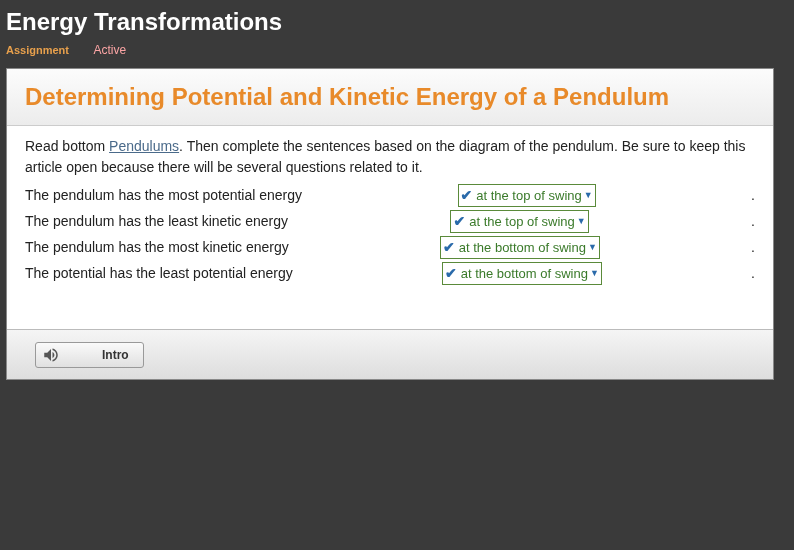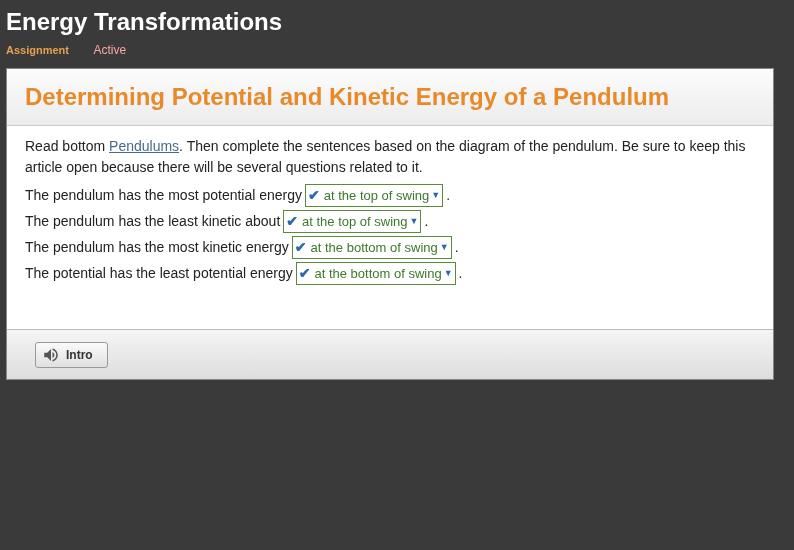--- a/index.html
+++ b/index.html
@@ -67,20 +67,21 @@
       color: #4a6a8a;
       text-decoration: underline;
       cursor: pointer;
       margin-top: 43px;
     }
     .sentence {
       margin: 3px 0;
       display: flex;
       align-items: center;
       flex-wrap: wrap;
+      justify-content: space-between;
     }
     .answer-box {
       display: inline-flex;
       align-items: center;
       border: 1px solid #5a8a3a;
       background: #fff;
       padding: 0 2px;
       margin: 0 3px;
       font-size: 13px;
       color: #3a7a2a;
@@ -113,20 +114,21 @@
       display: inline-flex;
       align-items: center;
       background: linear-gradient(#fafafa, #e0e0e0);
       border: 1px solid #999;
       border-radius: 3px;
       padding: 3px 14px 3px 6px;
       cursor: pointer;
       font-size: 12px;
       font-weight: bold;
       color: #333;
+      gap: 36px;
     }
     .speaker-icon {
       width: 18px;
       height: 18px;
       margin-right: 6px;
       display: inline-block;
       position: relative;
     }
     .speaker-icon svg {
       width: 18px;
@@ -158,21 +160,21 @@
       <span>The pendulum has the most potential energy </span>
       <span class="answer-box">
         <span class="check">✔</span>
         <span>at the top of swing</span>
         <span class="dropdown-arrow">▼</span>
       </span>
       <span> .</span>
     </div>
 
     <div class="sentence">
-      <span>The pendulum has the least kinetic about </span>
+      <span>The pendulum has the least kinetic energy </span>
       <span class="answer-box">
         <span class="check">✔</span>
         <span>at the top of swing</span>
         <span class="dropdown-arrow">▼</span>
       </span>
       <span> .</span>
     </div>
 
     <div class="sentence">
       <span>The pendulum has the most kinetic energy </span>

